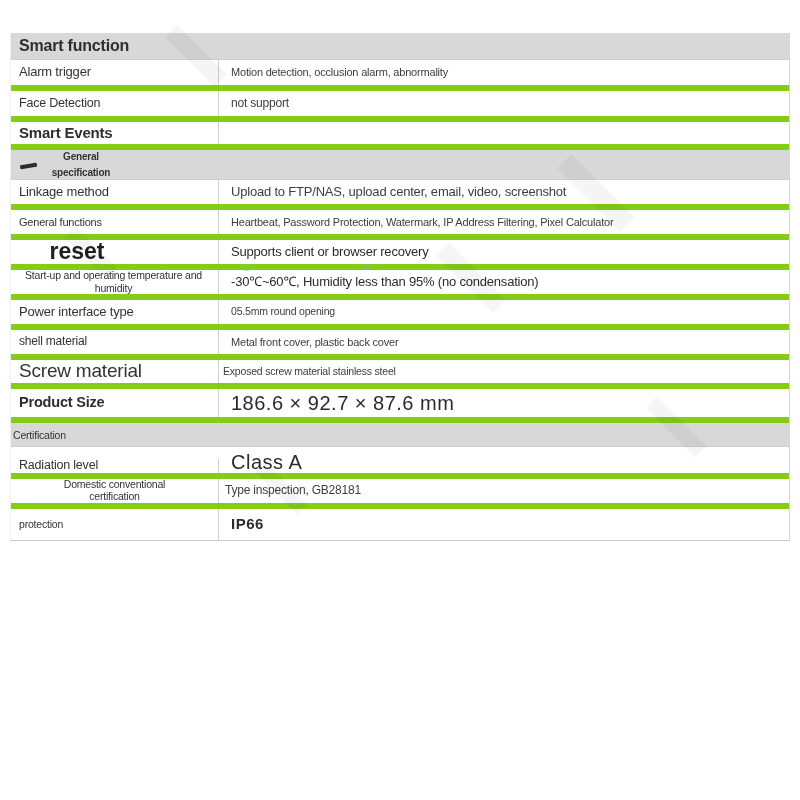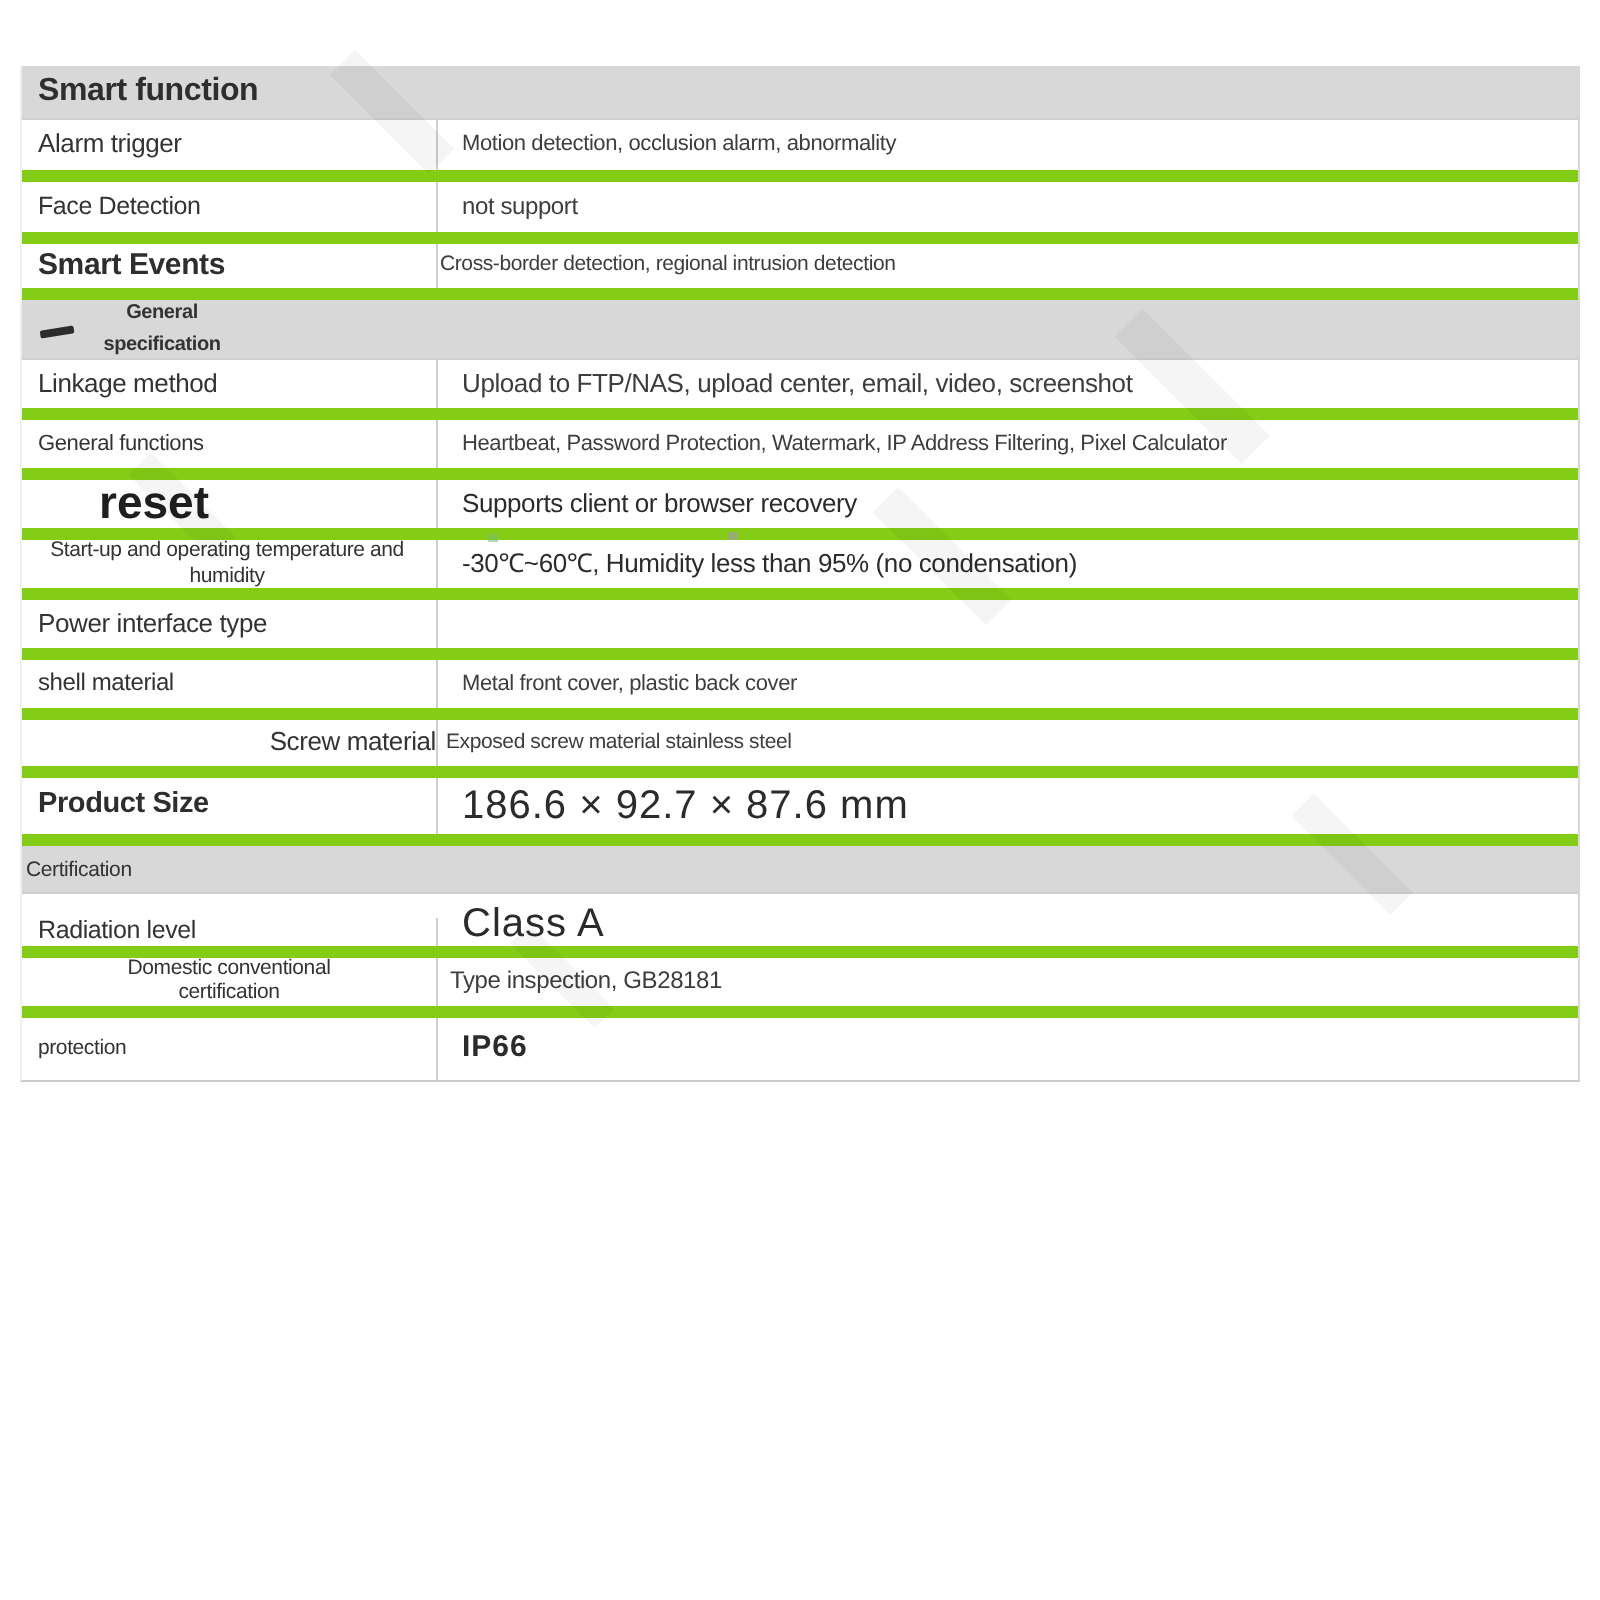--- a/index.html
+++ b/index.html
@@ -17,21 +17,21 @@
   }
   #rows .trow:last-child{border-bottom:none;}
   .sec{background:#d8d8d8;align-items:center;border-bottom:1px solid #cfcfcf;}
   .lcell{
     width:208px;flex:0 0 208px;border-right:1px solid #cfcfcf;display:flex;align-items:center;
     padding-left:8px;box-sizing:border-box;color:#333;line-height:1.1;
   }
   .vcell{flex:1;display:flex;align-items:center;padding-left:12px;box-sizing:border-box;line-height:1.1;}
   
   .fs10{font-size:10.5px;} .fs11{font-size:11px;} .fs12{font-size:12px;} .fs12h{font-size:12.5px;}
-  .fs13{font-size:13px;} .fs13h{font-size:13px;justify-content:flex-end;} .fs14{font-size:20px;}
+  .fs13{font-size:13px;} .fs13h{font-size:19px;} .fs14{font-size:20px;}
   .fs14b{font-size:14.5px;font-weight:bold;color:#2e2e2e;}
   .fs15b{font-size:15px;font-weight:bold;color:#2e2e2e;}
   .p0{padding-left:1px;} .p4{padding-left:4px;} .p6{padding-left:6px;}
   .sp{letter-spacing:0.5px;} .dk{color:#2b2b2b;}
   .ctr{justify-content:center;text-align:center;padding-left:0;}
   .wrap{line-height:1.25;padding-right:2px;}
   .nw span{display:block;max-width:132px;}
   .reset{padding-left:0;}
   .reset span{display:block;width:132px;text-align:center;font-size:23px;font-weight:bold;color:#1f1f1f;letter-spacing:0;}
   .ip{font-size:15px;font-weight:bold;letter-spacing:0.5px;}
@@ -71,23 +71,20 @@
           <span>Face Detection</span>
         </div>
         <div class="vcell fs12">
           <span>not support</span>
         </div>
       </div>
       <div class="trow" style="height: 28px;">
         <div class="lcell fs15b">
           <span>Smart Events</span>
         </div>
-        <div class="vcell fs10 p0">
-          <span>Cross-border detection, regional intrusion detection</span>
-        </div>
       </div>
       <div class="trow sec" style="height: 30px;">
         <span class="dash"></span>
         <span class="slabel gs">General specification</span>
       </div>
       <div class="trow" style="height: 30px;">
         <div class="lcell fs13">
           <span>Linkage method</span>
         </div>
         <div class="vcell fs13">
@@ -114,20 +111,23 @@
         <div class="lcell fs10 ctr wrap">
           <span>Start-up and operating temperature and humidity</span>
         </div>
         <div class="vcell fs13 dk">
           <span>-30℃~60℃, Humidity less than 95% (no condensation)</span>
         </div>
       </div>
       <div class="trow" style="height: 30px;">
         <div class="lcell fs13">
           <span>Power interface type</span>
+        </div>
+        <div class="vcell fs10">
+          <span>05.5mm round opening</span>
         </div>
       </div>
       <div class="trow" style="height: 30px;">
         <div class="lcell fs12">
           <span>shell material</span>
         </div>
         <div class="vcell fs11">
           <span>Metal front cover, plastic back cover</span>
         </div>
       </div>

